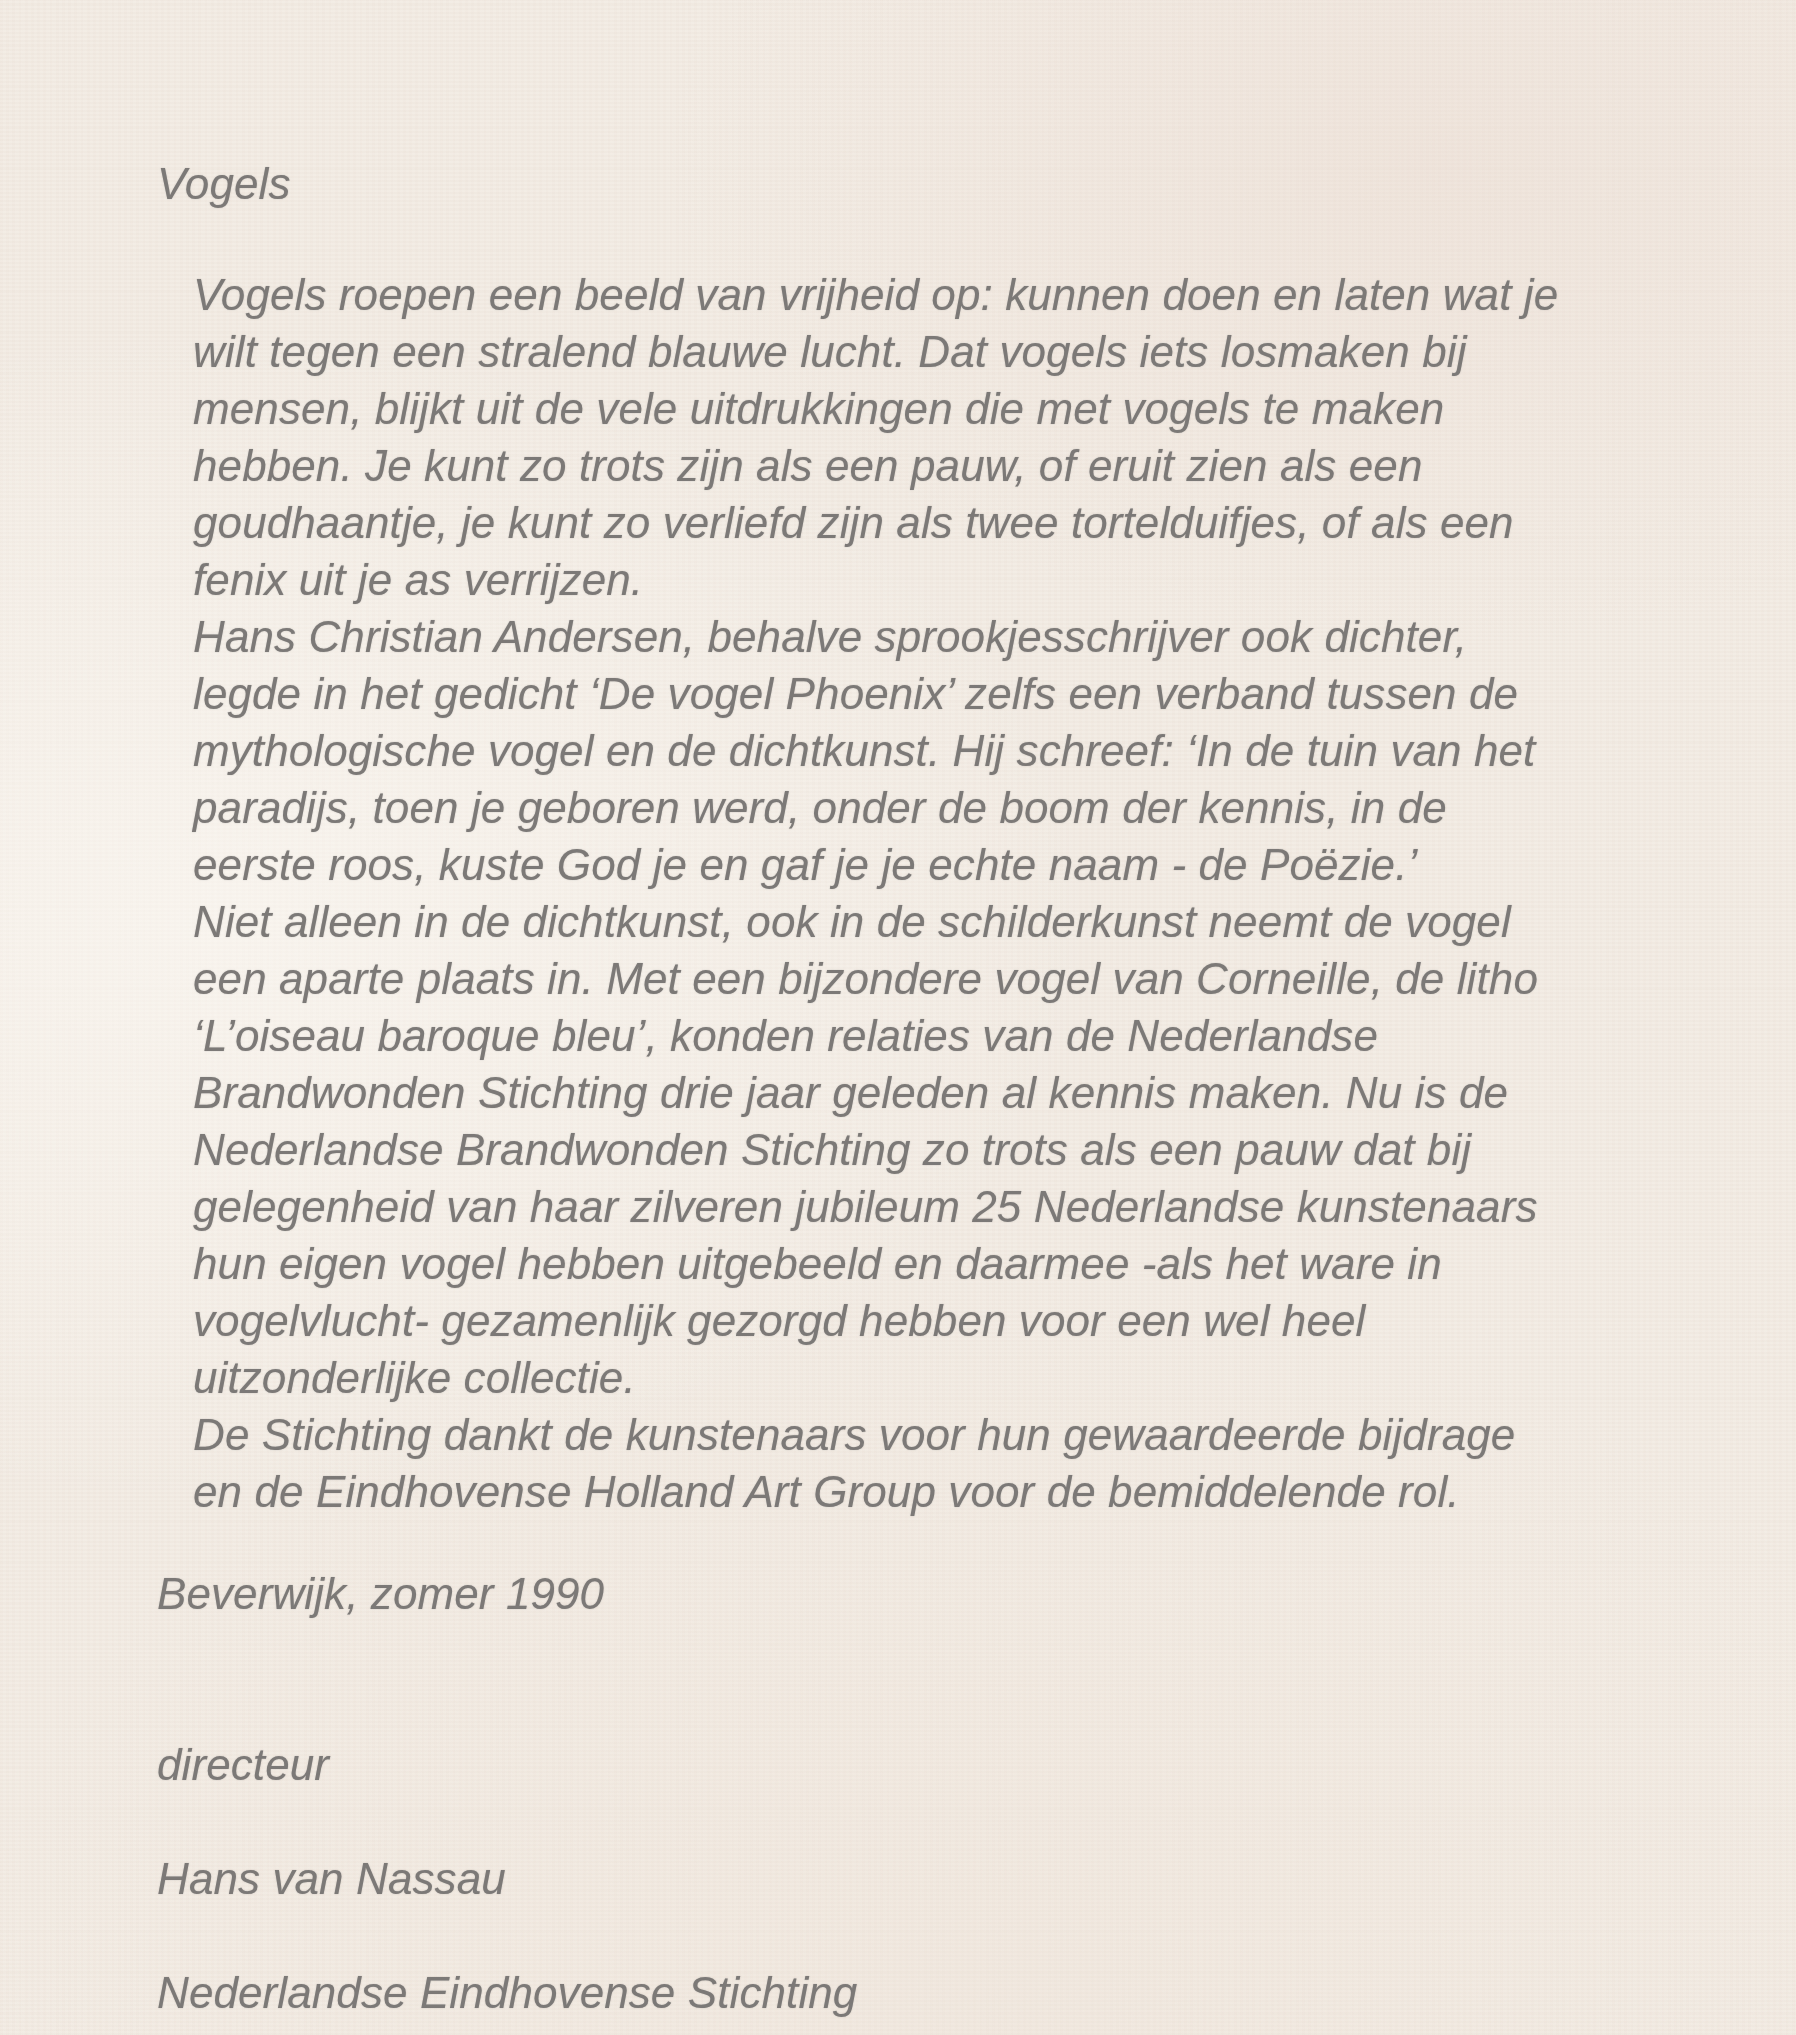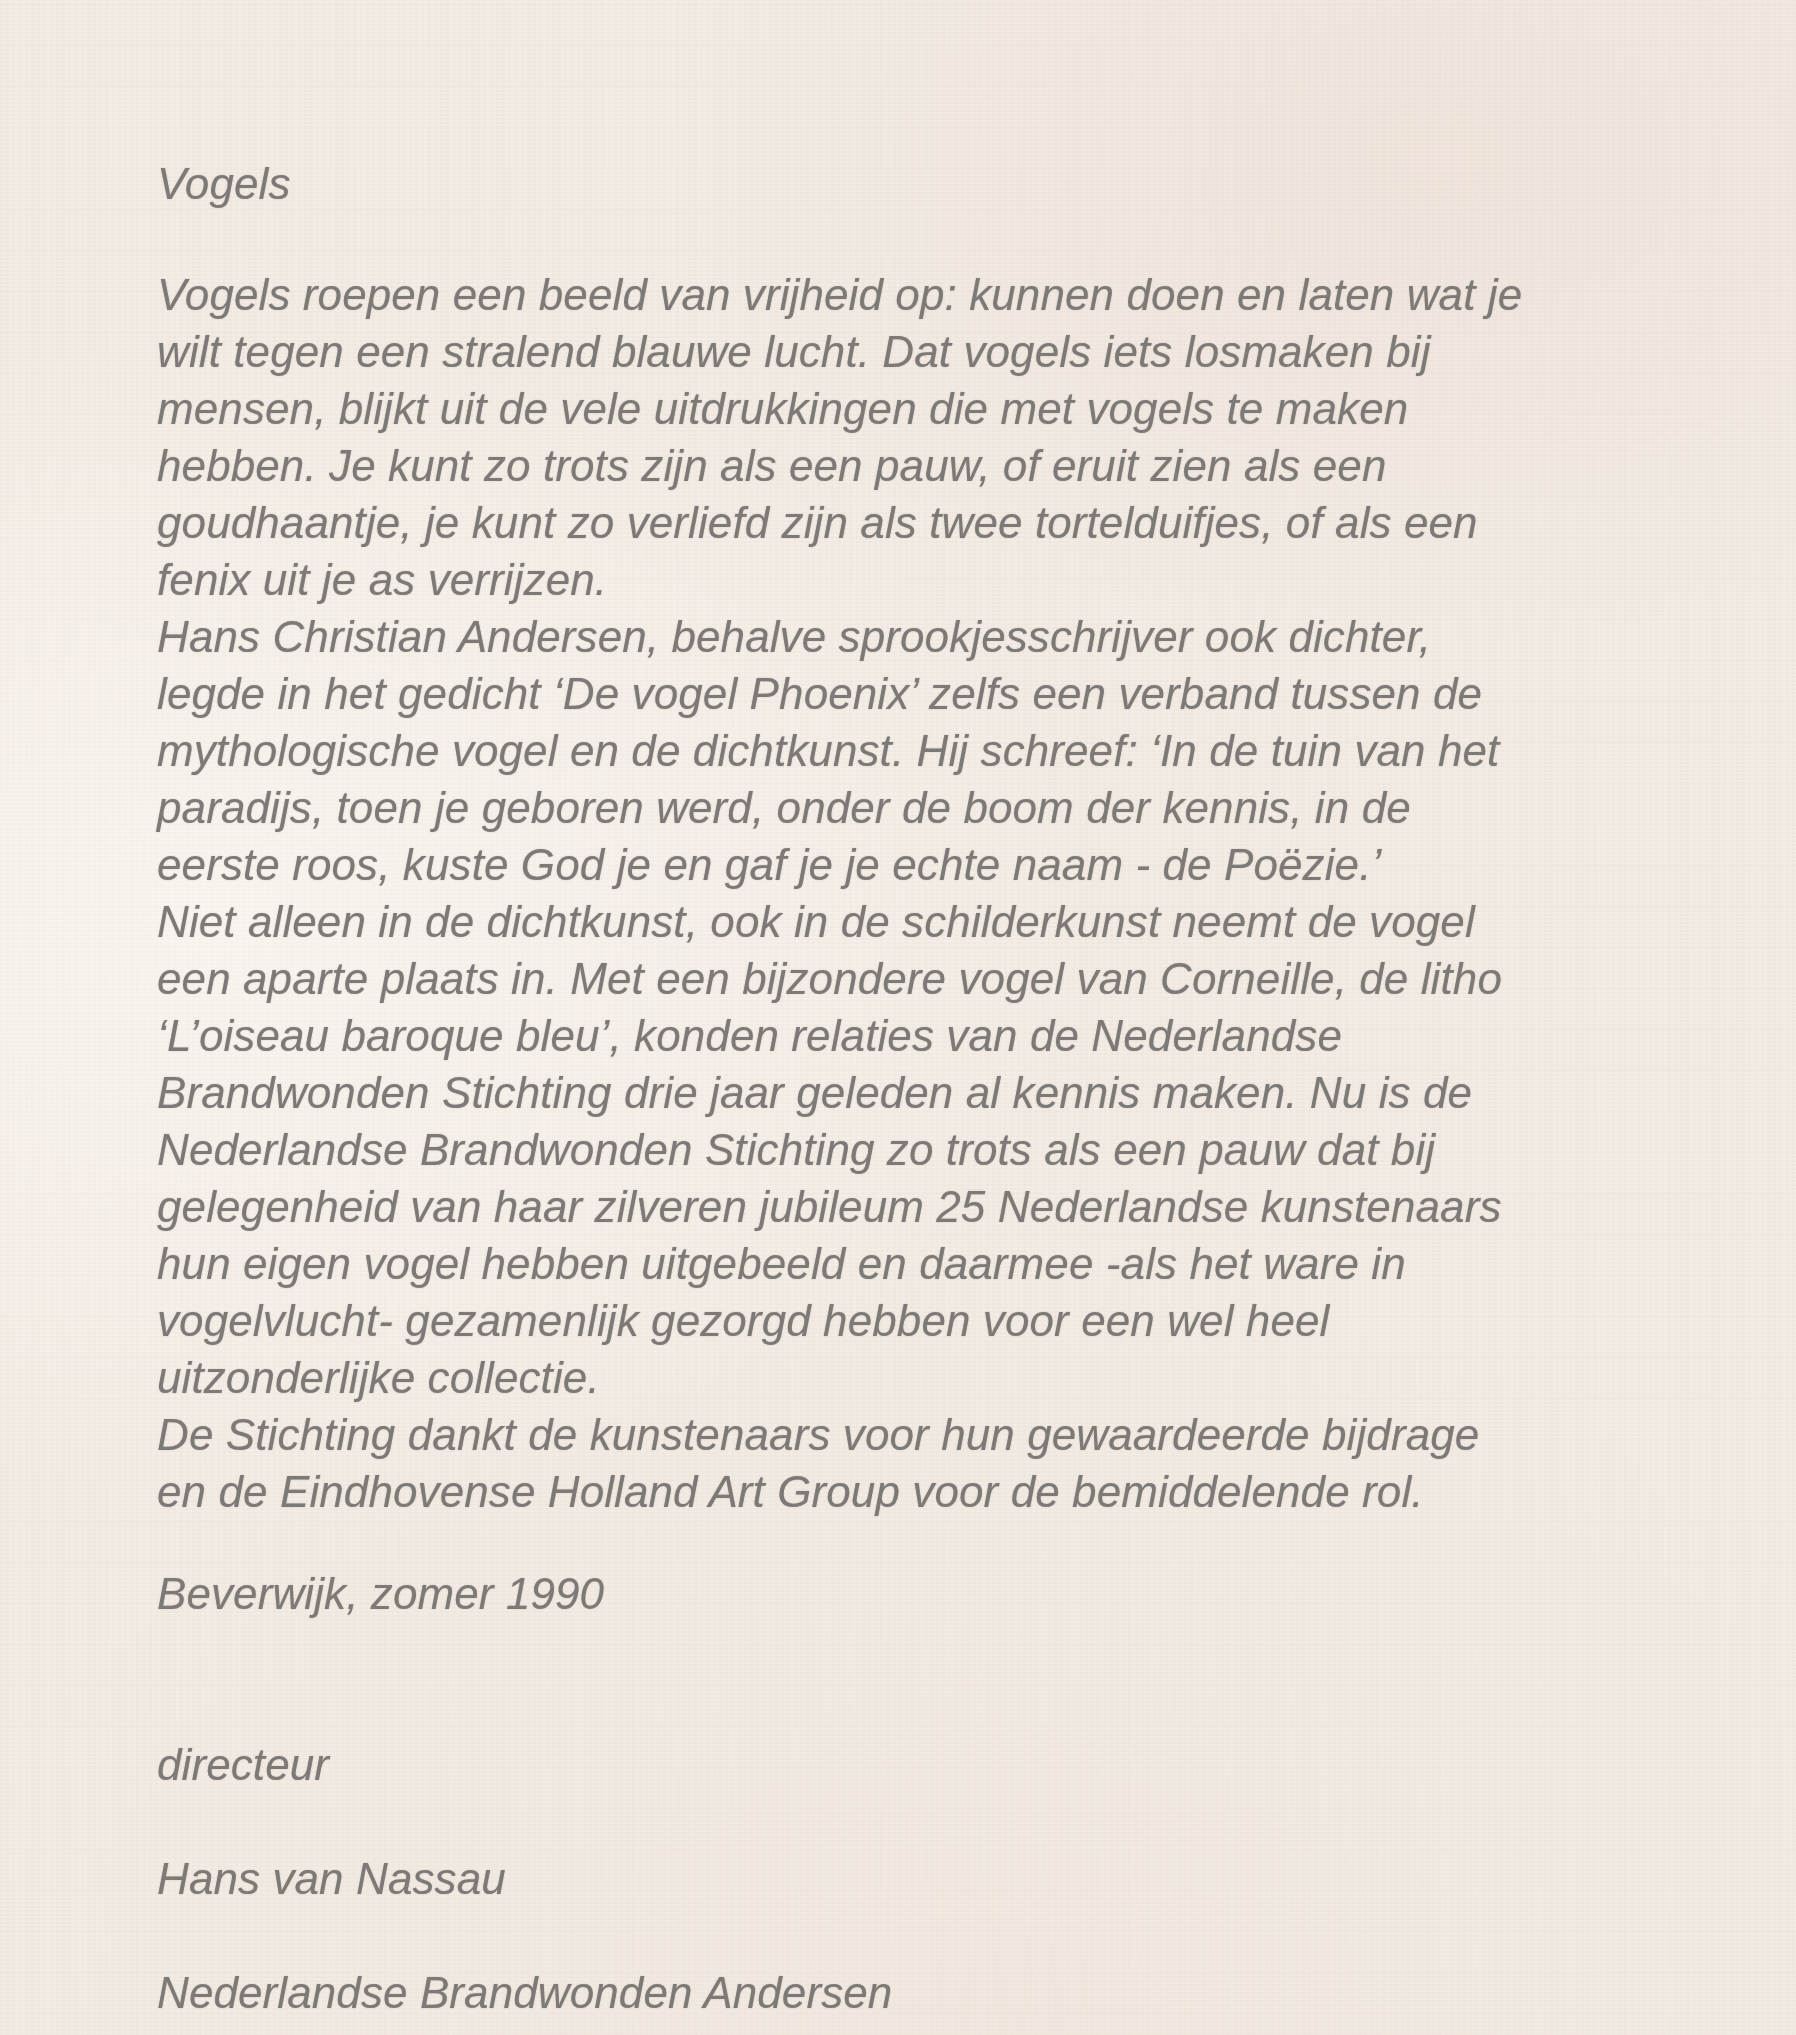--- a/index.html
+++ b/index.html
@@ -32,21 +32,21 @@
   .txt {
     position: absolute;
     left: 157px;
     font-size: 44px;
     line-height: 57px;
     letter-spacing: 0.1px;
     white-space: pre-line;
     text-shadow: 0 0 1.4px rgba(124, 121, 119, 0.45);
   }
   .title    { top: 155px; }
-  .body     { top: 266px; }
+  .body     { top: 266px; margin-left: 36px; }
   .dateline { top: 1565px; }
   .signature{ top: 1679px; }
   .signature > div { height: 57px; }
 </style>
 </head>
 <body>
 
 <div class="page">
   <div class="grain"></div>
 
@@ -73,16 +73,16 @@
 vogelvlucht- gezamenlijk gezorgd hebben voor een wel heel
 uitzonderlijke collectie.
 De Stichting dankt de kunstenaars voor hun gewaardeerde bijdrage
 en de Eindhovense Holland Art Group voor de bemiddelende rol.</div>
 
   <div class="txt dateline">Beverwijk, zomer 1990</div>
 
   <div class="txt signature">
     <div>directeur</div>
     <div>Hans van Nassau</div>
-    <div>Nederlandse Brandwonden Andersen</div>
+    <div>Nederlandse Eindhovense Stichting</div>
   </div>
 </div>
 
 
 </body></html>

